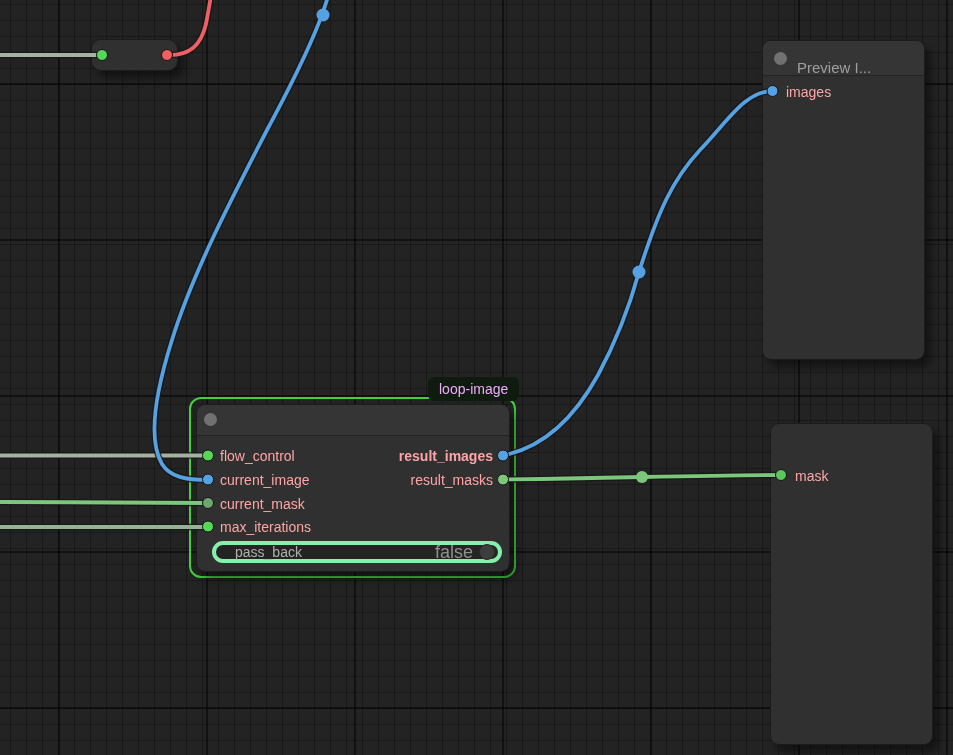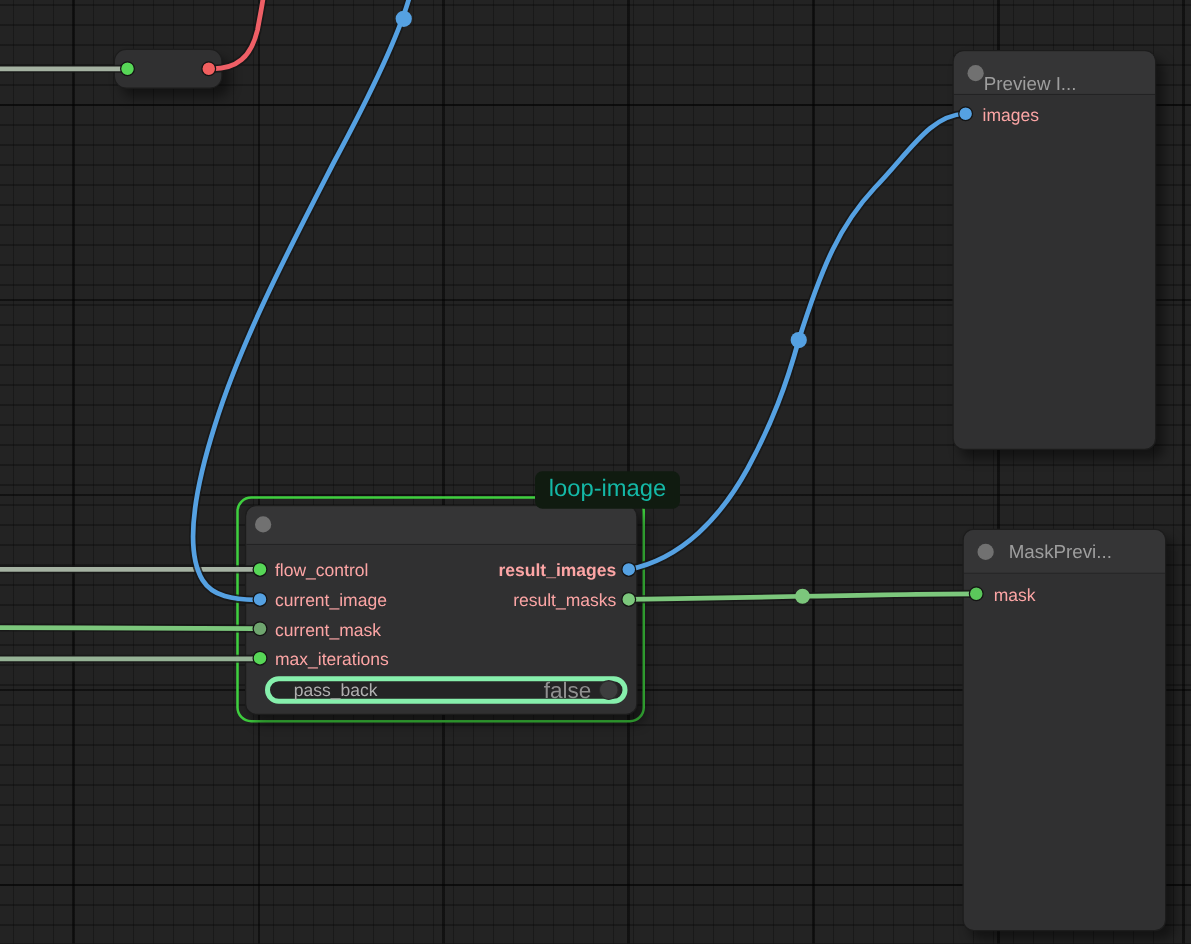--- a/index.html
+++ b/index.html
@@ -38,21 +38,21 @@
   .widget .w-value{color:#8f8f8f;font-size:18px;}
   .widget .w-toggle{
     width:16px;height:16px;border-radius:50%;background:#3d3d3e;margin:0 3px 0 6px;
     border:1px solid #2a2a2a;box-sizing:border-box;
   }
   .selection-outline{
     position:absolute;border:2px solid #3fcf3f;border-radius:12px;z-index:1;
     box-sizing:border-box;background:transparent;
   }
   .badge{
-    position:absolute;background:#101b10;color:#14b8a6;font-size:19px;
+    position:absolute;background:#101b10;color:#f0abfc;font-size:14px;
     padding:4px 11px;border-radius:6px;z-index:6;white-space:nowrap;
   }
   svg.wires{position:absolute;left:0;top:0;z-index:5;}
 </style>
 </head>
 <body>
 
 <div class="canvas">
 
   <div class="selection-outline" style="left:189px;top:397px;width:327px;height:181px;"></div>
@@ -72,30 +72,26 @@
     <div class="widget" style="left:15px;top:136px;width:290px;height:22px;">
       <span class="w-label">pass_back</span>
       <span class="w-value">false</span>
       <span class="w-toggle"></span>
     </div>
   </div>
 
   <div class="node" style="left:762px;top:40px;width:163px;height:320px;">
     <div class="node-title" style="height:34px;">
       <span class="collapse-dot" style="left:11px;top:11px;"></span>
-      <span class="title-text" style="left:24px;margin-top:18px;">Preview I...</span>
+      <span class="title-text" style="left:34px;margin-top:18px;">Preview I...</span>
     </div>
     <div class="port-label" style="left:23px;top:43px;">images</div>
   </div>
 
   <div class="node" style="left:770px;top:423px;width:163px;height:322px;">
-    <div class="node-title" style="height:34px;">
-      <span class="collapse-dot" style="left:11px;top:11px;"></span>
-      <span class="title-text" style="left:36px;">MaskPrevi...</span>
-    </div>
     <div class="port-label" style="left:24px;top:44px;">mask</div>
   </div>
 
   <div class="badge" style="left:428px;top:377px;">loop-image</div>
 
   <svg class="wires" width="953" height="755" viewBox="0 0 953 755">
 
     <g>
       <path d="M 0,55 H 102" fill="none" stroke="#161616" stroke-width="6.5" opacity=".8"></path>
       <path d="M 0,55 H 102" fill="none" stroke-width="3.8" stroke="#a5b2a2"></path>

